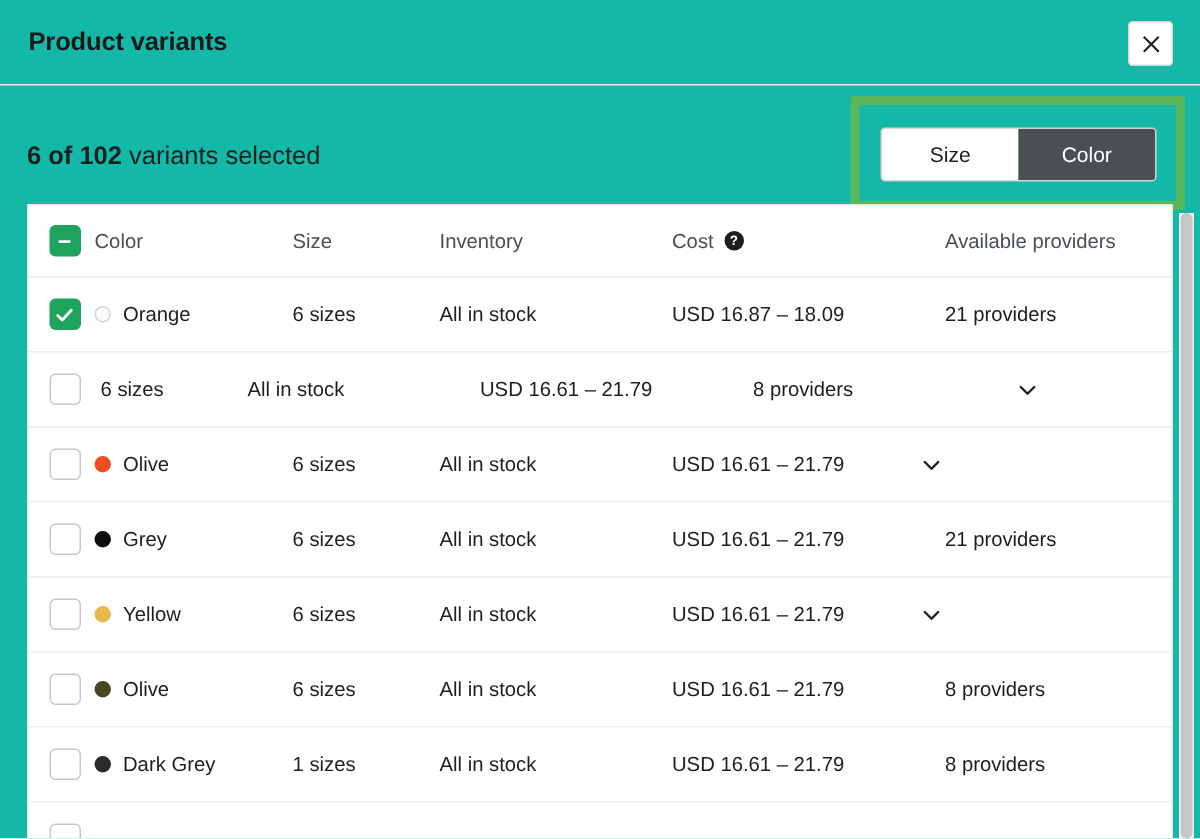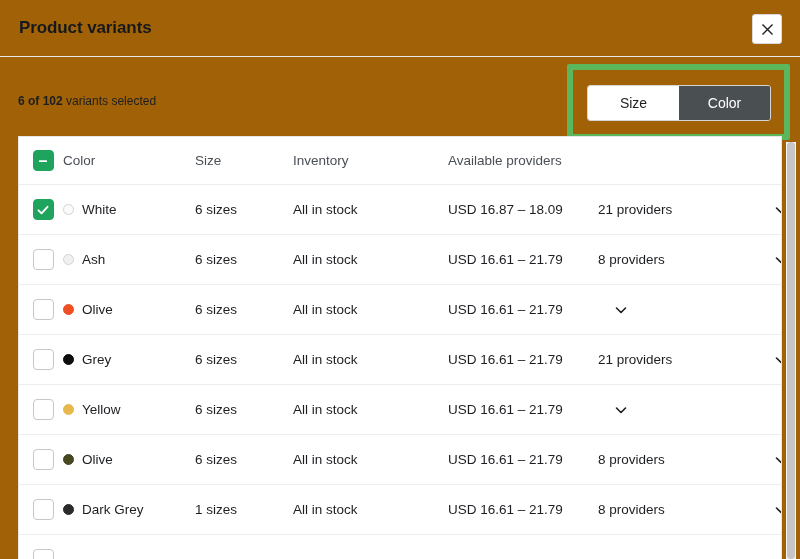--- a/index.html
+++ b/index.html
@@ -9,21 +9,21 @@
     overflow: hidden;
     background: #ffffff;
     font-family: "Liberation Sans", sans-serif;
     -webkit-font-smoothing: antialiased;
   }
 
   #modal {
     position: relative;
     width: 800px;
     height: 559px;
-    background: #a16207;
+    background: #14b8a6;
     overflow: hidden;
   }
 
   
   .modal-header {
     position: relative;
     height: 57px;
     border-bottom: 1px solid #e8e8e8;
     display: flex;
     align-items: center;
@@ -53,21 +53,21 @@
 
   
   .sub-header {
     position: relative;
     height: 74px;
   }
   .selection-count {
     position: absolute;
     left: 18px;
     top: 94px;
-    font-size: 12px;
+    font-size: 17px;
     color: #1c1e21;
     white-space: nowrap;
   }
   .selection-count .count-strong { font-weight: bold; }
 
   
   .toggle-highlight {
     position: absolute;
     left: 567px;
     top: 64px;
@@ -142,21 +142,21 @@
   .cell-color {
     flex: 0 0 132px;
     display: flex;
     align-items: center;
     gap: 8px;
     margin-left: -4px;
   }
   .cell-size  { flex: 0 0 70px; }
   .cell-inv   { flex: 0 0 155px; margin-left: 28px; }
   .cell-cost  { flex: 0 0 150px; display: flex; align-items: center; gap: 7px;}
-  .cell-prov  { flex: 0 0 160px; }
+  .cell-prov  { flex: 0 0 160px; margin-left: 32px; }
   .cell-chev  { flex: 1 1 auto; display: flex; align-items: center; justify-content: flex-start; padding-left: 16px;}
 
   .swatch {
     width: 11px; height: 11px;
     border-radius: 50%;
     flex: 0 0 11px;
     display: inline-block;
   }
 
   
@@ -248,57 +248,57 @@
       <div class="cell-check">
         <div class="cb indeterminate">
           <svg width="12" height="12" viewBox="0 0 12 12">
             <rect x="2" y="5.2" width="8" height="1.8" rx="0.6" fill="#ffffff"></rect>
           </svg>
         </div>
       </div>
       <div class="cell-color">Color</div>
       <div class="cell-size">Size</div>
       <div class="cell-inv">Inventory</div>
+      <div class="cell-cost">
+        <span>Cost</span>
+        <span class="help-icon">?</span>
+      </div>
       <div class="cell-prov">Available providers</div>
       <div class="cell-chev"></div>
     </div>
 
     <div id="rows-container">
         <div class="row">
           <div class="cell-check">
             <div class="cb checked">
               <svg width="14" height="14" viewBox="0 0 14 14">
                 <path d="M2.5 7.3 L5.5 10.3 L11.5 3.8" stroke="#ffffff" stroke-width="1.9" fill="none" stroke-linecap="round" stroke-linejoin="round"></path>
               </svg>
             </div>
           </div>
           <div class="cell-color">
             <span class="swatch" style="background:#fbfbfb;border:1px solid #d3d3d3;"></span>
-            <span>White</span>
+            <span>Orange</span>
           </div>
           <div class="cell-size">6 sizes</div>
           <div class="cell-inv">All in stock</div>
           <div class="cell-cost">USD 16.87 – 18.09</div>
           <div class="cell-prov">21 providers</div>
           <div class="cell-chev">
             <span>
               <svg class="chev" width="14" height="14" viewBox="0 0 14 14">
                 <path d="M2.5 5 L7 9.5 L11.5 5" stroke="#1c1e21" stroke-width="1.6" fill="none" stroke-linecap="round" stroke-linejoin="round"></path>
               </svg>
             </span>
           </div>
         </div>
         <div class="row">
           <div class="cell-check">
             <div class="cb"></div>
           </div>
-          <div class="cell-color">
-            <span class="swatch" style="background:#f0f0f0;border:1px solid #d3d3d3;"></span>
-            <span>Ash</span>
-          </div>
           <div class="cell-size">6 sizes</div>
           <div class="cell-inv">All in stock</div>
           <div class="cell-cost">USD 16.61 – 21.79</div>
           <div class="cell-prov">8 providers</div>
           <div class="cell-chev">
             <span>
               <svg class="chev" width="14" height="14" viewBox="0 0 14 14">
                 <path d="M2.5 5 L7 9.5 L11.5 5" stroke="#1c1e21" stroke-width="1.6" fill="none" stroke-linecap="round" stroke-linejoin="round"></path>
               </svg>
             </span>

